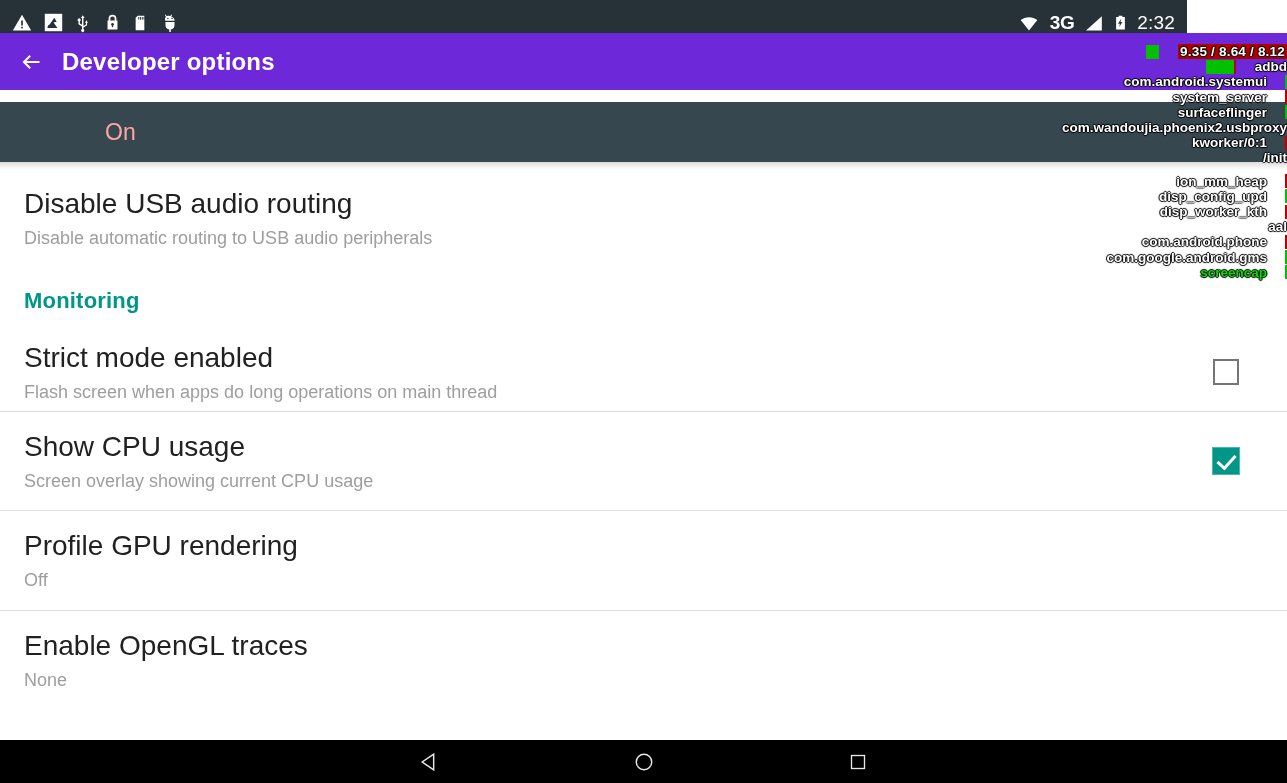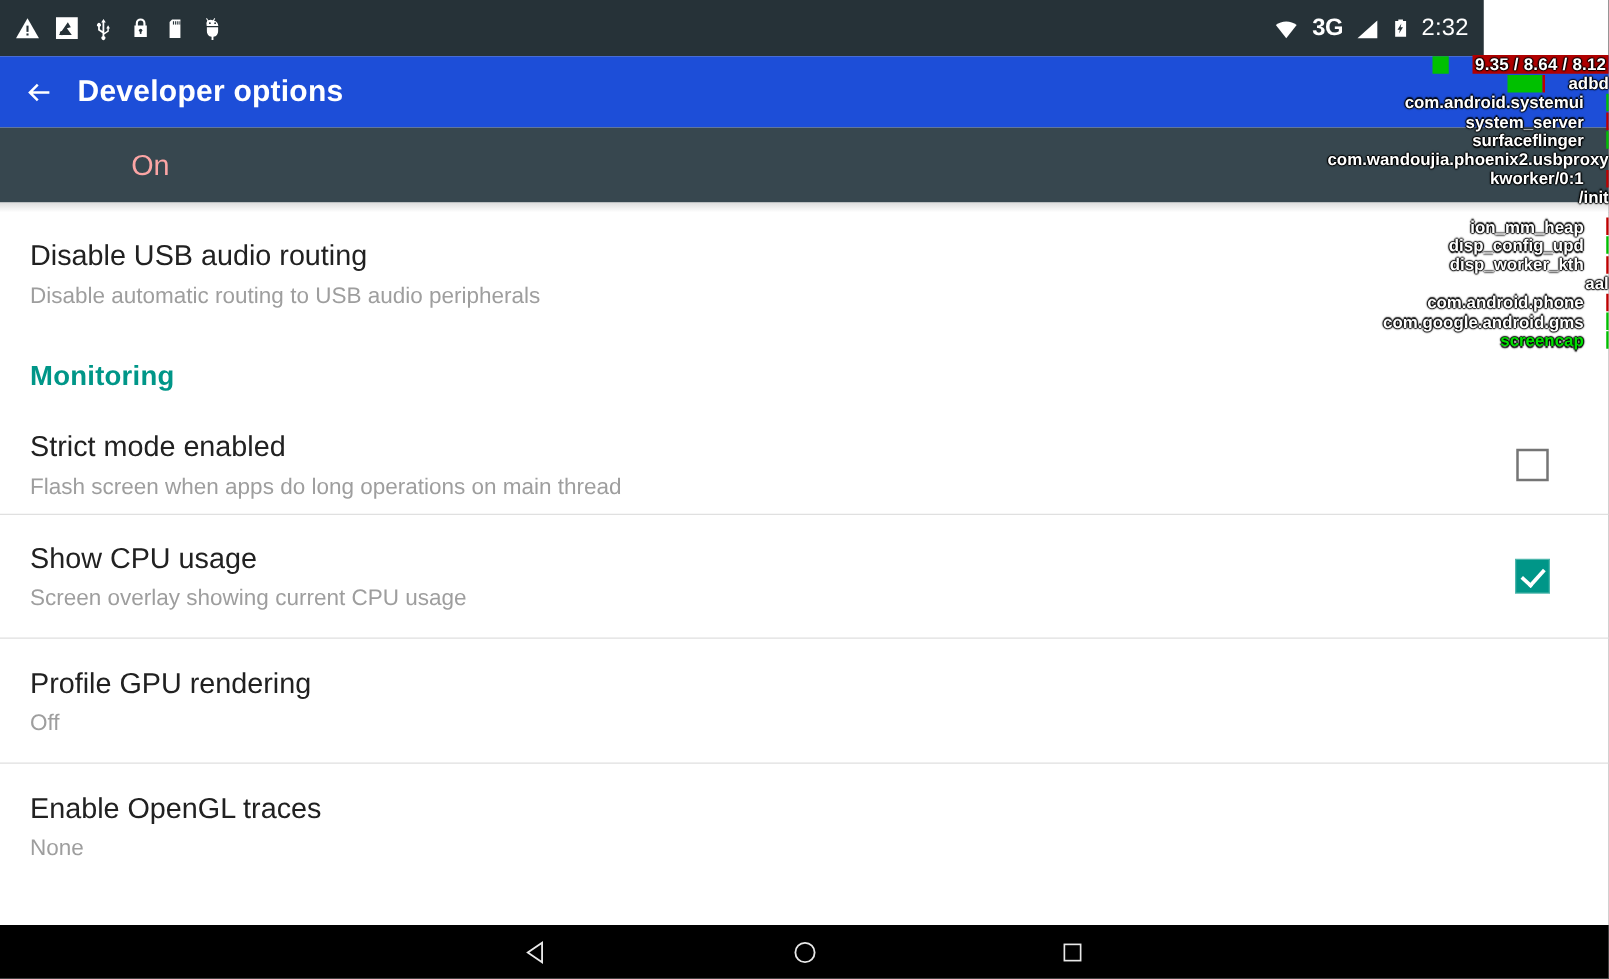--- a/index.html
+++ b/index.html
@@ -17,22 +17,22 @@
     background:#263238; display:flex; align-items:center;
   }
   .sb-left { display:flex; align-items:center; gap:12px; padding-left:12px; }
   .sb-right { position:absolute; right:12px; display:flex; align-items:center; gap:9px; }
   .sb-ico { display:inline-flex; align-items:center; justify-content:center; }
   .sb-time { color:#fff; font-size:19px; letter-spacing:0.2px; }
   .sb-3g { color:#fff; font-size:19px; font-weight:bold; letter-spacing:-0.5px; }
 
   
   .toolbar {
-    position:absolute; top:45px; left:0; width:1287px; height:57px;
-    background:#1d4ed8; display:flex; align-items:center;
+    position:absolute; top:33px; left:0; width:1287px; height:57px;
+    background:#6d28d9; display:flex; align-items:center;
   }
   .back-btn { width:62px; display:flex; align-items:center; justify-content:center; cursor:pointer; }
   .toolbar-title { color:#fff; font-size:24px; font-weight:bold; letter-spacing:0.2px; }
 
   
   .switchbar {
     position:absolute; top:102px; left:0; width:1287px; height:60px;
     background:#37474f; display:flex; align-items:center;
   }
   .switchbar-label { color:#fca5a5; font-size:23px; padding-left:105px; }
@@ -40,21 +40,21 @@
     position:absolute; top:162px; left:0; width:1287px; height:8px;
     background:linear-gradient(to bottom,#dcdcdc 0%,#f2f2f2 60%,#fff 100%);
   }
 
   
   .content {
     position:absolute; top:170px; left:0; width:1287px; height:570px;
     background:#fff; overflow:hidden;
   }
   .row { position:relative; padding:0 24px; }
-  .row-title { font-size:23px; color:#212121; line-height:1; }
+  .row-title { font-size:28px; color:#212121; line-height:1; }
   .row-sub { font-size:18px; color:#9e9e9e; line-height:1; margin-top:11px; }
   .divider { height:1px; background:#e0e0e0; width:1287px; }
   .section-head {
     font-size:22px; font-weight:bold; color:#009688; padding:0 24px;
     letter-spacing:0.2px;
   }
 
   .row-flex { display:flex; align-items:center; }
   .row-texts { flex:1; }
 

